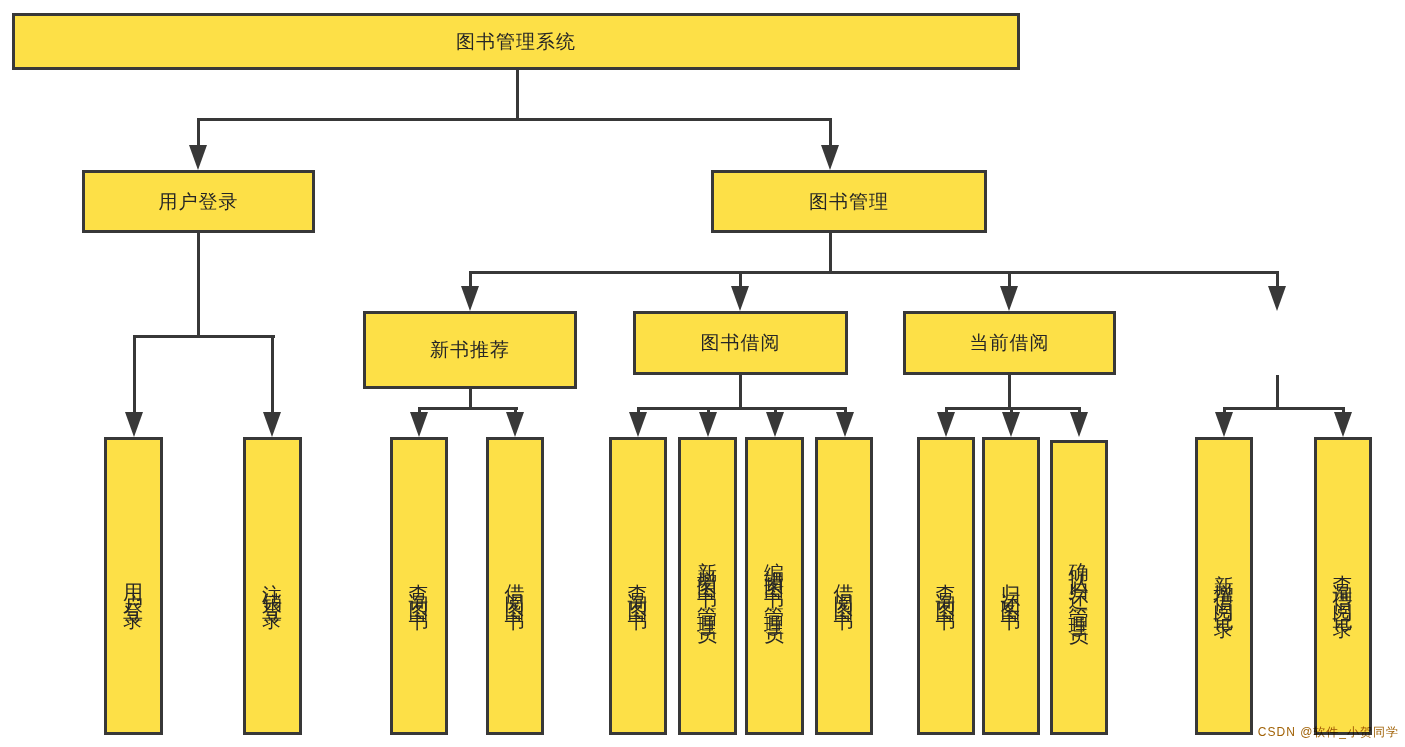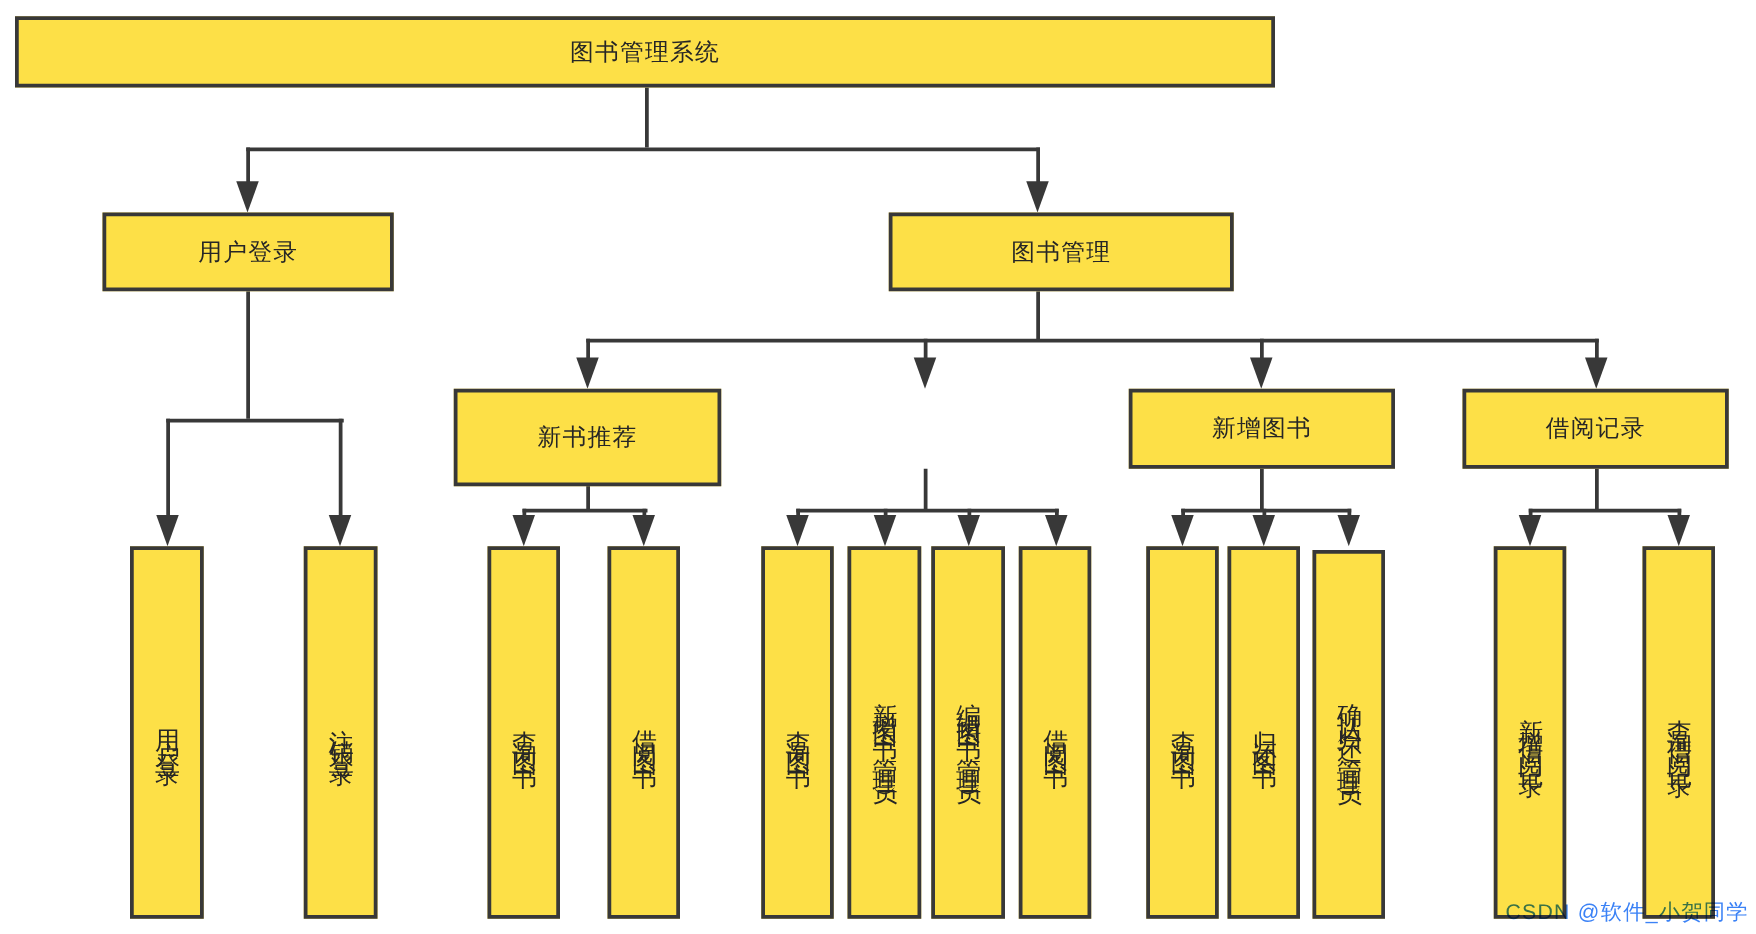--- a/index.html
+++ b/index.html
@@ -19,22 +19,22 @@
     font-size:20px;letter-spacing:9px;line-height:1;
   }
   .vline{position:absolute;width:3px;background:var(--line);}
   .hline{position:absolute;height:3px;background:var(--line);}
   .arrow{
     position:absolute;width:0;height:0;
     border-left:9px solid transparent;border-right:9px solid transparent;
     border-top:25px solid var(--line);
   }
   .watermark{
-    position:absolute;right:6px;bottom:6px;font-size:17px;letter-spacing:1px;
-    color:#3b82f6;mix-blend-mode:multiply;white-space:nowrap;z-index:5;
+    position:absolute;right:6px;bottom:6px;font-size:12px;letter-spacing:1px;
+    color:#a16207;mix-blend-mode:multiply;white-space:nowrap;z-index:5;
   }
 </style>
 </head>
 <body>
 
 <div class="canvas">
 
   <div class="vline" style="left:515.5px;top:70px;height:48px;"></div>
   <div class="hline" style="left:196.5px;top:118px;width:635px;"></div>
   <div class="vline" style="left:196.5px;top:118px;height:30px;"></div>
@@ -93,22 +93,22 @@
   <div class="arrow" style="left:1215px;top:412px;"></div>
   <div class="vline" style="left:1341.5px;top:407px;height:8px;"></div>
   <div class="arrow" style="left:1334px;top:412px;"></div>
 
   <div class="node hnode" style="left:12px;top:13px;width:1008px;height:57px;">图书管理系统</div>
 
   <div class="node hnode" style="left:82px;top:170px;width:233px;height:63px;">用户登录</div>
   <div class="node hnode" style="left:711px;top:170px;width:276px;height:63px;">图书管理</div>
 
   <div class="node hnode" style="left:363px;top:311px;width:214px;height:78px;">新书推荐</div>
-  <div class="node hnode" style="left:903px;top:311px;width:213px;height:64px;">新增图书</div>
-  <div class="node hnode" style="left:1170px;top:311px;width:213px;height:64px;">借阅记录</div>
+  <div class="node hnode" style="left:633px;top:311px;width:215px;height:64px;">图书借阅</div>
+  <div class="node hnode" style="left:903px;top:311px;width:213px;height:64px;">当前借阅</div>
 
   <div class="node leaf" style="left:104px;top:437px;width:59px;height:298px;">用户登录</div>
   <div class="node leaf" style="left:243px;top:437px;width:59px;height:298px;">注销登录</div>
 
   <div class="node leaf" style="left:390px;top:437px;width:58px;height:298px;">查询图书</div>
   <div class="node leaf" style="left:486px;top:437px;width:58px;height:298px;">借阅图书</div>
 
   <div class="node leaf" style="left:609px;top:437px;width:58px;height:298px;">查询图书</div>
   <div class="node leaf" style="left:678px;top:437px;width:59px;height:298px;">新增图书（管理员）</div>
   <div class="node leaf" style="left:745px;top:437px;width:59px;height:298px;">编辑图书（管理员）</div>

